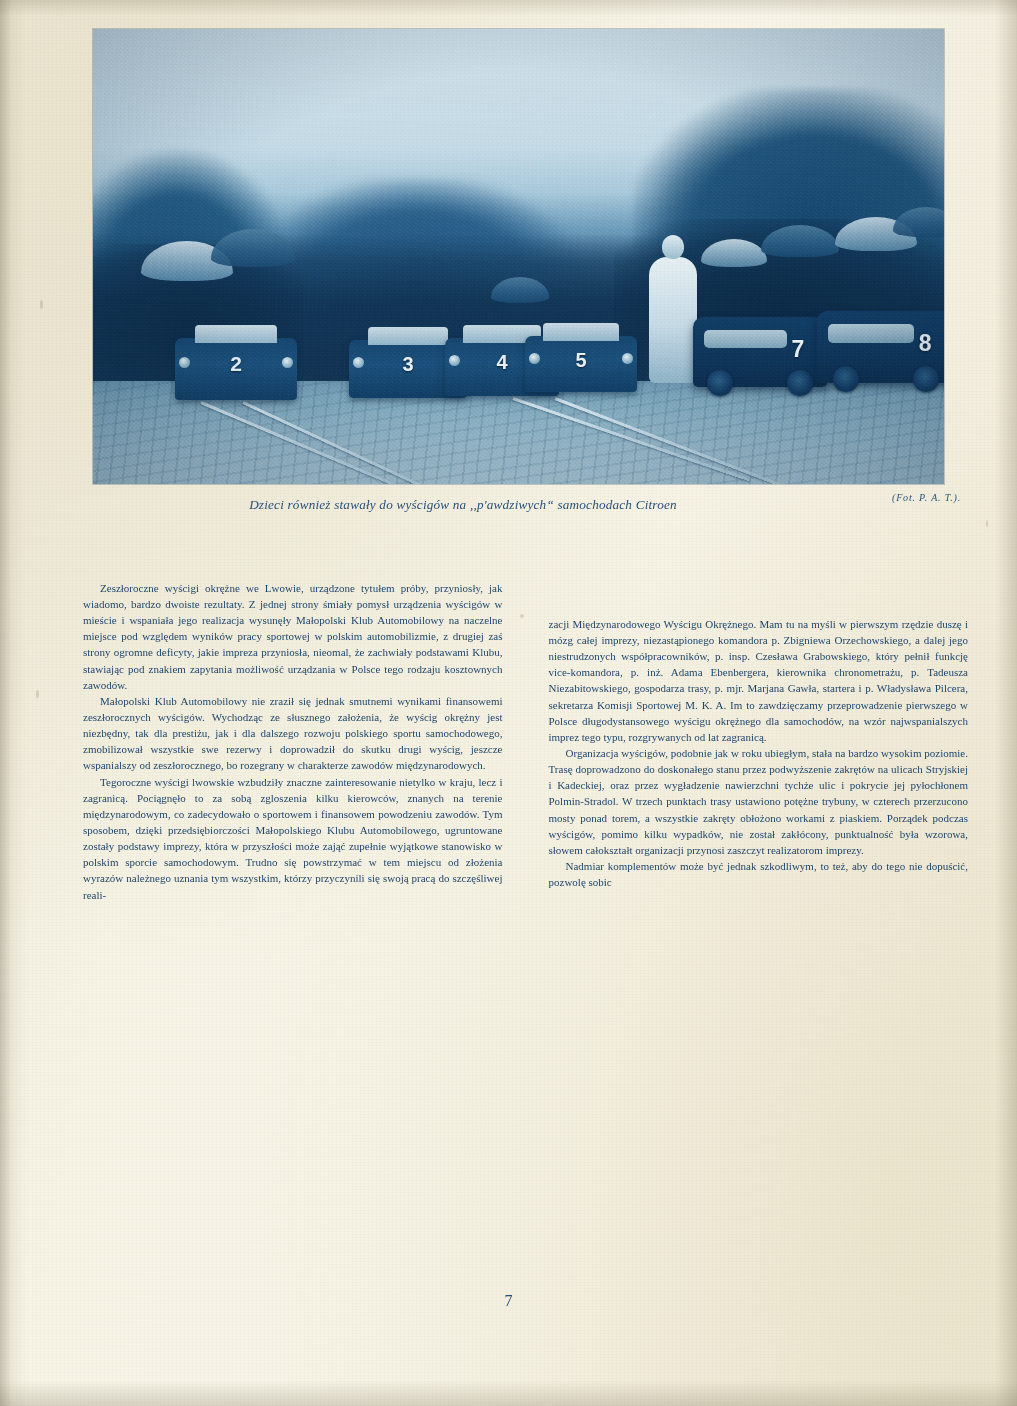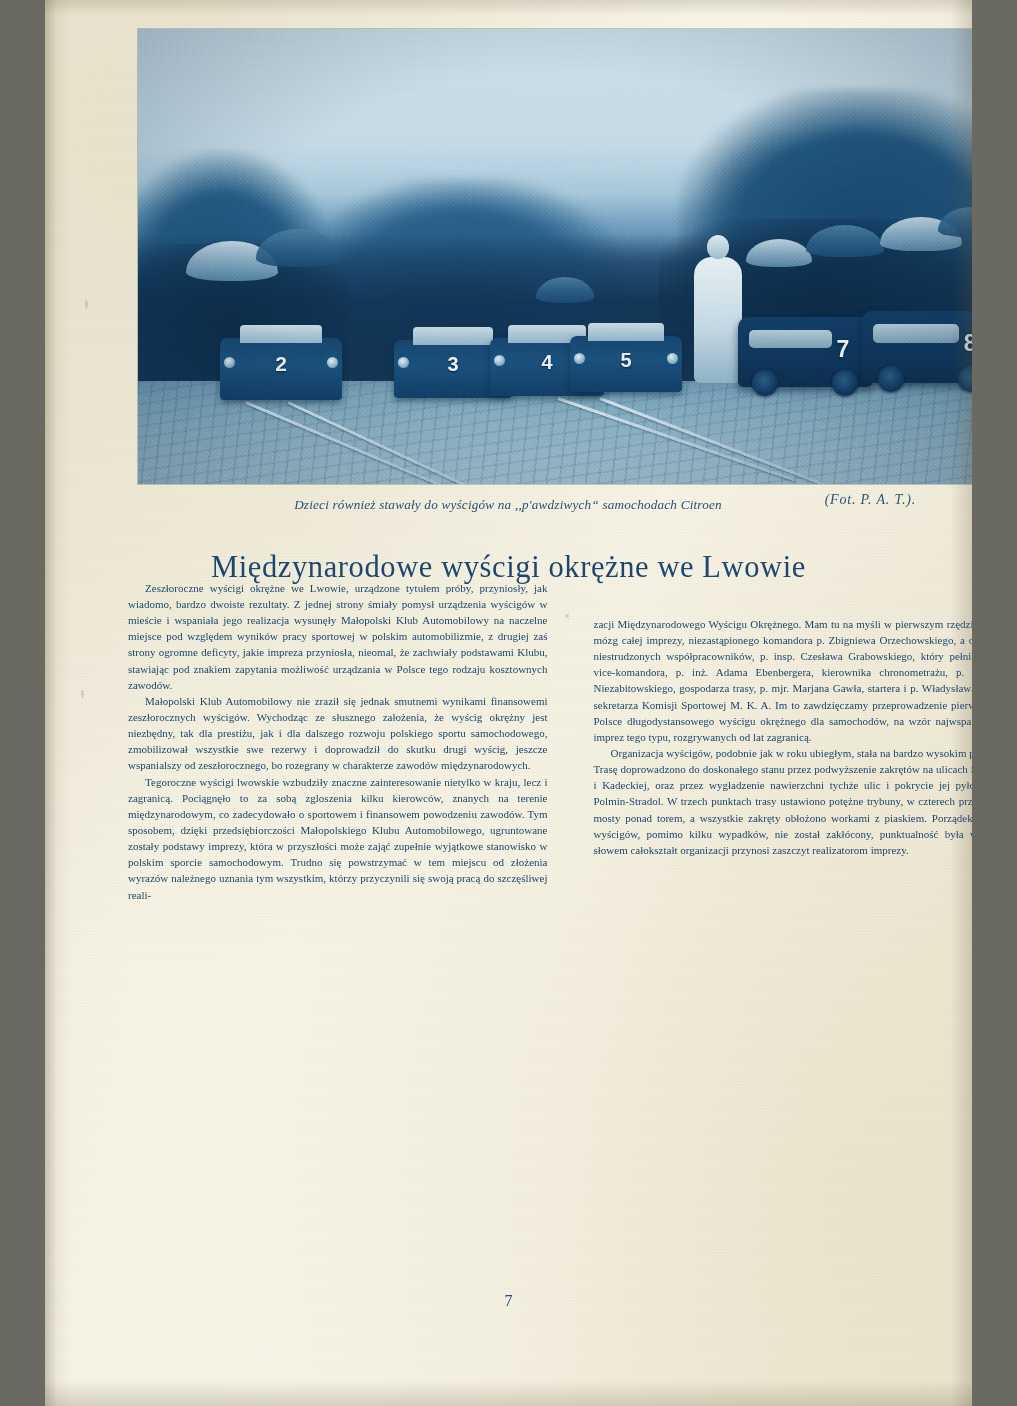--- a/index.html
+++ b/index.html
@@ -2,21 +2,21 @@
 <html><head>
 <meta charset="utf-8">
 <style>
   html, body {
     margin: 0;
     padding: 0;
     background: #6b6a62;
   }
   .page {
     position: relative;
-    width: 927px;
+    width: 1017px;
     height: 1406px;
     margin: 0 auto;
     background: #f6f3e4;
     background-image:
       radial-gradient(ellipse at 18% 12%, rgba(222,214,186,0.55) 0%, rgba(246,243,228,0) 46%),
       radial-gradient(ellipse at 88% 86%, rgba(228,220,192,0.5) 0%, rgba(246,243,228,0) 52%),
       linear-gradient(100deg, #efeada 0%, #f7f4e6 22%, #f8f5e8 60%, #efe9d7 100%);
     overflow: hidden;
     font-family: "Liberation Serif", "DejaVu Serif", serif;
     color: #1d4469;
@@ -306,21 +306,21 @@
     color: #25507a;
     z-index: 3;
     white-space: nowrap;
   }
   .photo-credit {
     position: absolute;
     right: 56px;
     top: 492px;
     font-family: "Liberation Serif", "DejaVu Serif", serif;
     font-style: italic;
-    font-size: 14px;
+    font-size: 10px;
     letter-spacing: 0.8px;
     color: #29547d;
     z-index: 3;
   }
 
   
   .headline {
     position: absolute;
     left: 0;
     right: 0;
@@ -458,31 +458,31 @@
       </div>
 
       <div class="photo-vignette"></div>
       <div class="photo-grain"></div>
     </div>
   </div>
 
   <div class="caption">Dzieci również stawały do wyścigów na ,,p'awdziwych“ samochodach Citroen</div>
   <div class="photo-credit">(Fot. P. A. T.).</div>
 
-  <h1 class="headline">Międzynarodowe wyścigi okrężne we Lwowie</h1>
 
   <div class="columns">
     <div class="col">
       <p>Zeszłoroczne wyścigi okrężne we Lwowie, urządzone tytułem próby, przyniosły, jak wiadomo, bardzo dwoiste rezultaty. Z jednej strony śmiały pomysł urządzenia wyścigów w mieście i wspaniała jego realizacja wysunęły Małopolski Klub Automobilowy na naczelne miejsce pod względem wyników pracy sportowej w polskim automobilizmie, z drugiej zaś strony ogromne deficyty, jakie impreza przyniosła, nieomal, że zachwiały podstawami Klubu, stawiając pod znakiem zapytania możliwość urządzania w Polsce tego rodzaju kosztownych zawodów.</p>
       <p>Małopolski Klub Automobilowy nie zraził się jednak smutnemi wynikami finansowemi zeszłorocznych wyścigów. Wychodząc ze słusznego założenia, że wyścig okrężny jest niezbędny, tak dla prestiżu, jak i dla dalszego rozwoju polskiego sportu samochodowego, zmobilizował wszystkie swe rezerwy i doprowadził do skutku drugi wyścig, jeszcze wspanialszy od zeszłorocznego, bo rozegrany w charakterze zawodów międzynarodowych.</p>
       <p>Tegoroczne wyścigi lwowskie wzbudziły znaczne zainteresowanie nietylko w kraju, lecz i zagranicą. Pociągnęło to za sobą zgloszenia kilku kierowców, znanych na terenie międzynarodowym, co zadecydowało o sportowem i finansowem powodzeniu zawodów. Tym sposobem, dzięki przedsiębiorczości Małopolskiego Klubu Automobilowego, ugruntowane zostały podstawy imprezy, która w przyszłości może zająć zupełnie wyjątkowe stanowisko w polskim sporcie samochodowym. Trudno się powstrzymać w tem miejscu od złożenia wyrazów należnego uznania tym wszystkim, którzy przyczynili się swoją pracą do szczęśliwej reali-</p>
     </div>
     <div class="col">
       <p class="noindent">zacji Międzynarodowego Wyścigu Okrężnego. Mam tu na myśli w pierwszym rzędzie duszę i mózg całej imprezy, niezastąpionego komandora p. Zbigniewa Orzechowskiego, a dalej jego niestrudzonych współpracowników, p. insp. Czesława Grabowskiego, który pełnił funkcję vice-komandora, p. inż. Adama Ebenbergera, kierownika chronometrażu, p. Tadeusza Niezabitowskiego, gospodarza trasy, p. mjr. Marjana Gawła, startera i p. Władysława Pilcera, sekretarza Komisji Sportowej M. K. A. Im to zawdzięczamy przeprowadzenie pierwszego w Polsce długodystansowego wyścigu okrężnego dla samochodów, na wzór najwspanialszych imprez tego typu, rozgrywanych od lat zagranicą.</p>
       <p>Organizacja wyścigów, podobnie jak w roku ubiegłym, stała na bardzo wysokim poziomie. Trasę doprowadzono do doskonałego stanu przez podwyższenie zakrętów na ulicach Stryjskiej i Kadeckiej, oraz przez wygładzenie nawierzchni tychże ulic i pokrycie jej pyłochłonem Polmin-Stradol. W trzech punktach trasy ustawiono potężne trybuny, w czterech przerzucono mosty ponad torem, a wszystkie zakręty obłożono workami z piaskiem. Porządek podczas wyścigów, pomimo kilku wypadków, nie został zakłócony, punktualność była wzorowa, słowem całokształt organizacji przynosi zaszczyt realizatorom imprezy.</p>
+      <p>Nadmiar komplementów może być jednak szkodliwym, to też, aby do tego nie dopuścić, pozwolę sobic</p>
     </div>
   </div>
 
   <div class="folio">7</div>
 
   <div class="speck" style="left:40px;  top:300px; width:3px; height:9px;"></div>
   <div class="speck" style="left:36px;  top:690px; width:3px; height:8px;"></div>
   <div class="speck" style="left:986px; top:520px; width:2px; height:7px;"></div>
   <div class="speck" style="left:520px; top:614px; width:4px; height:4px;"></div>
 

